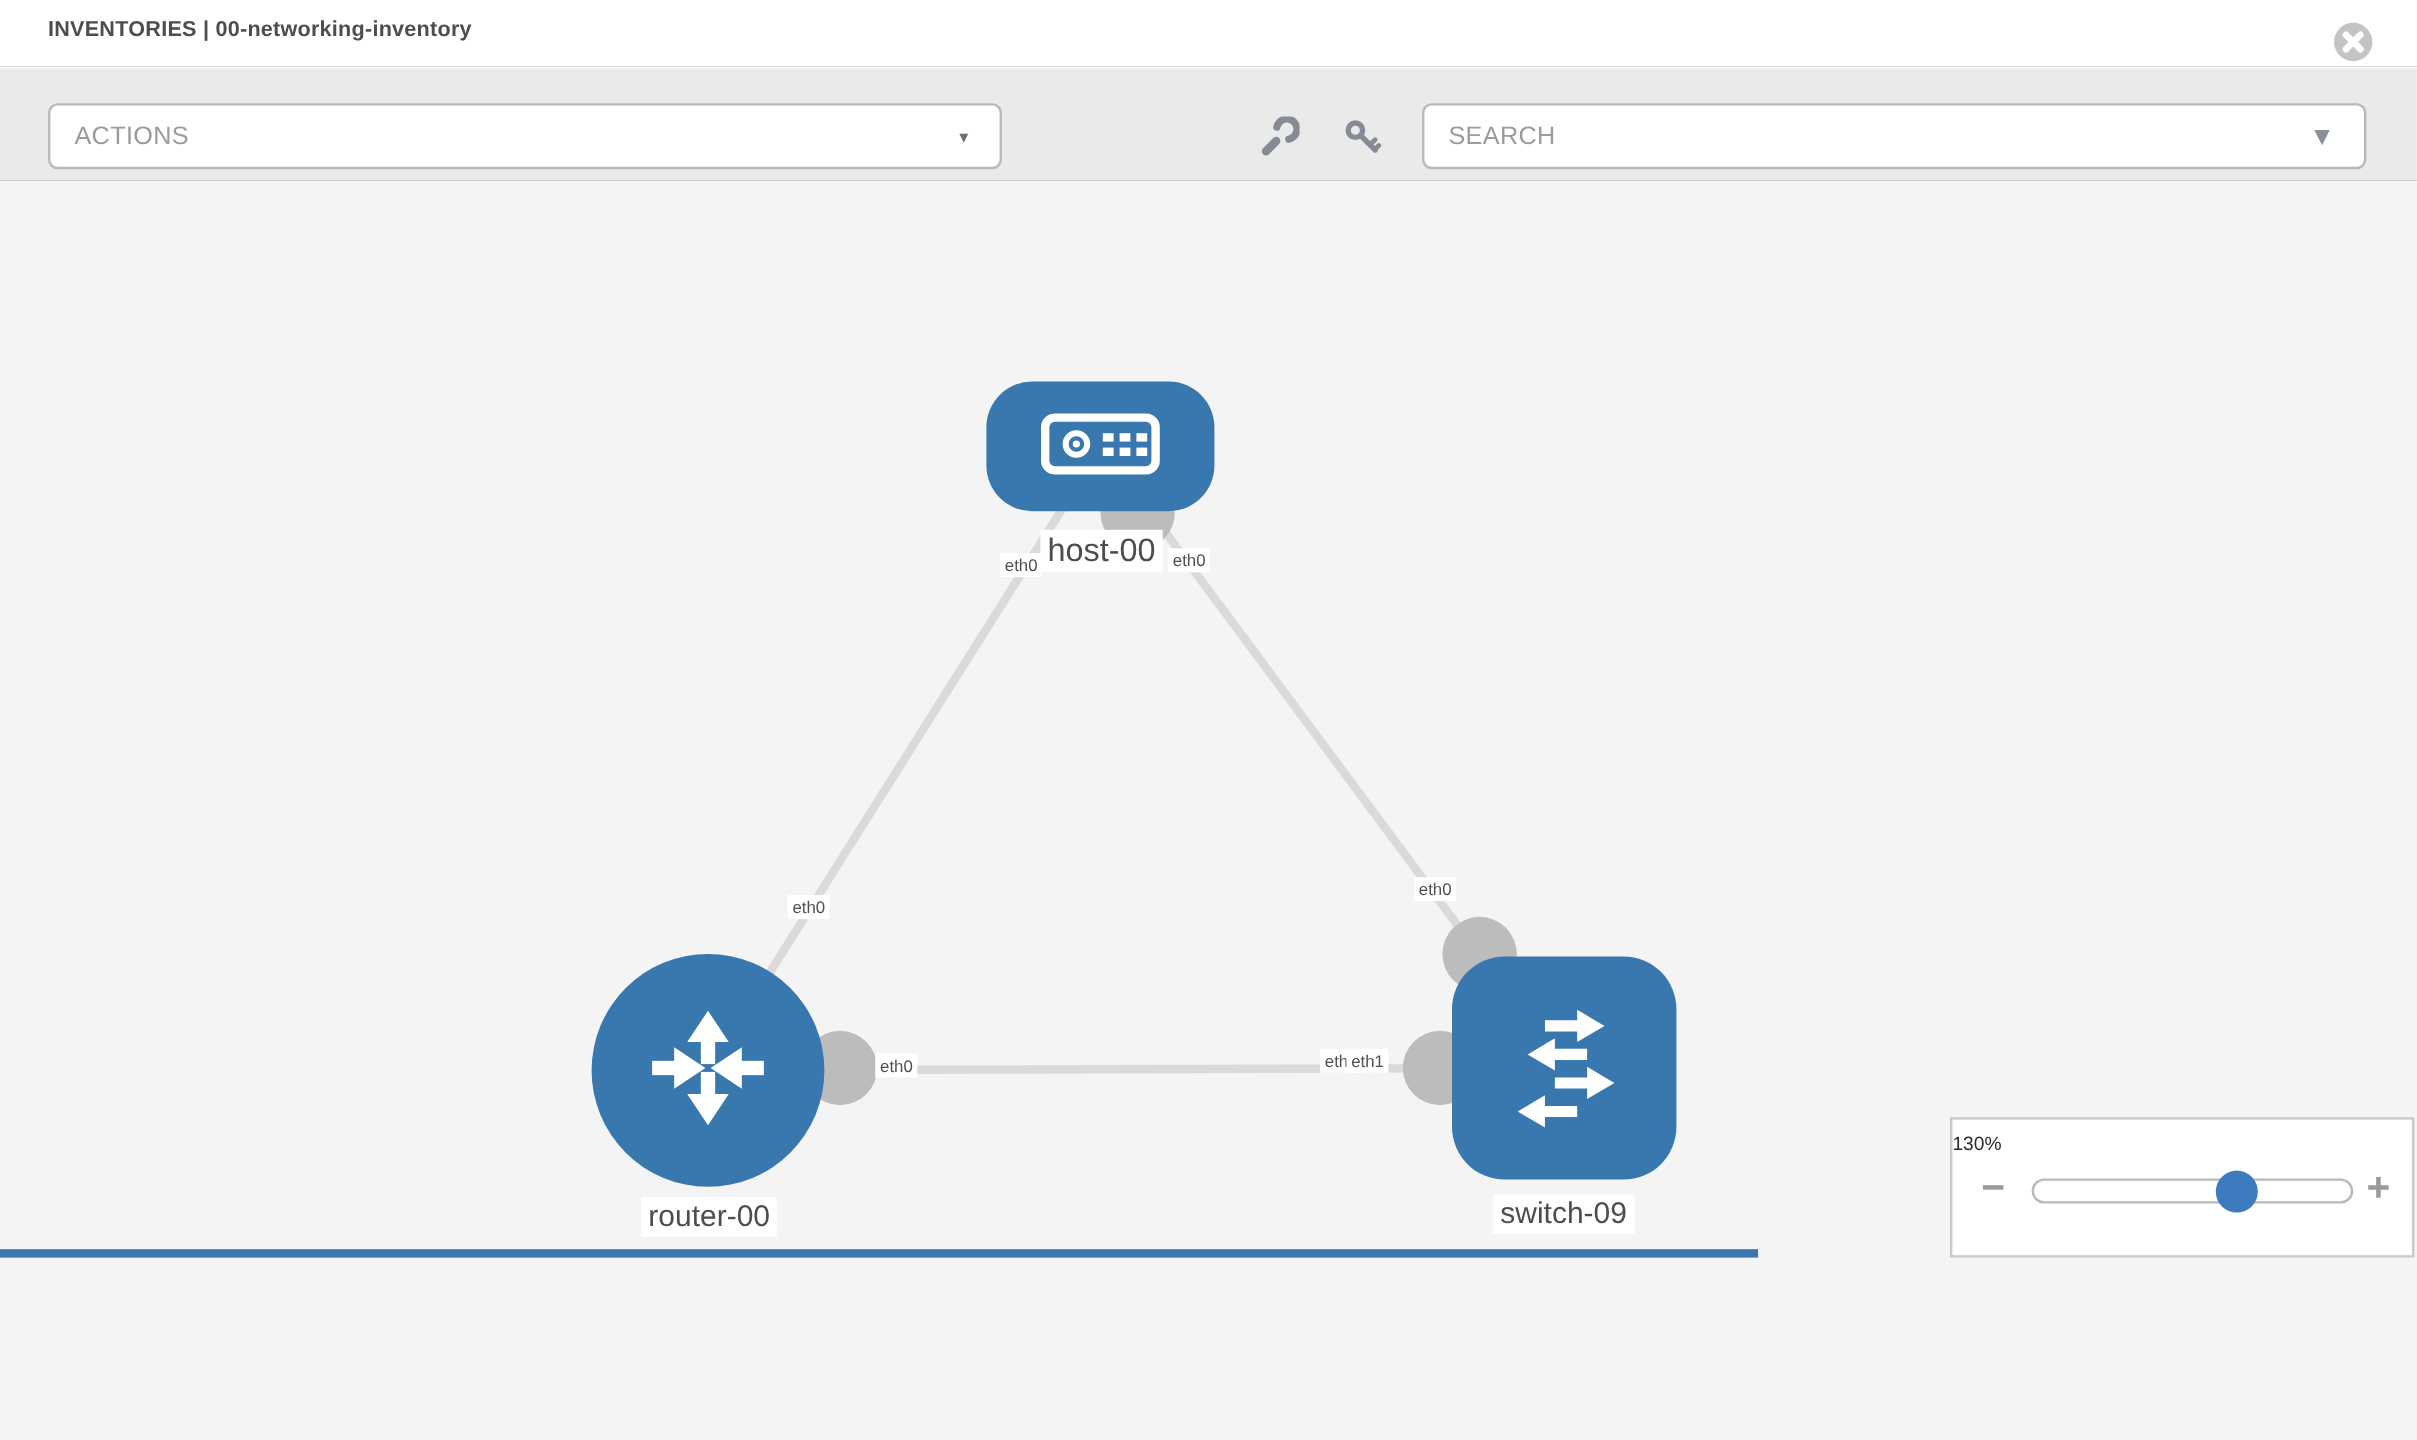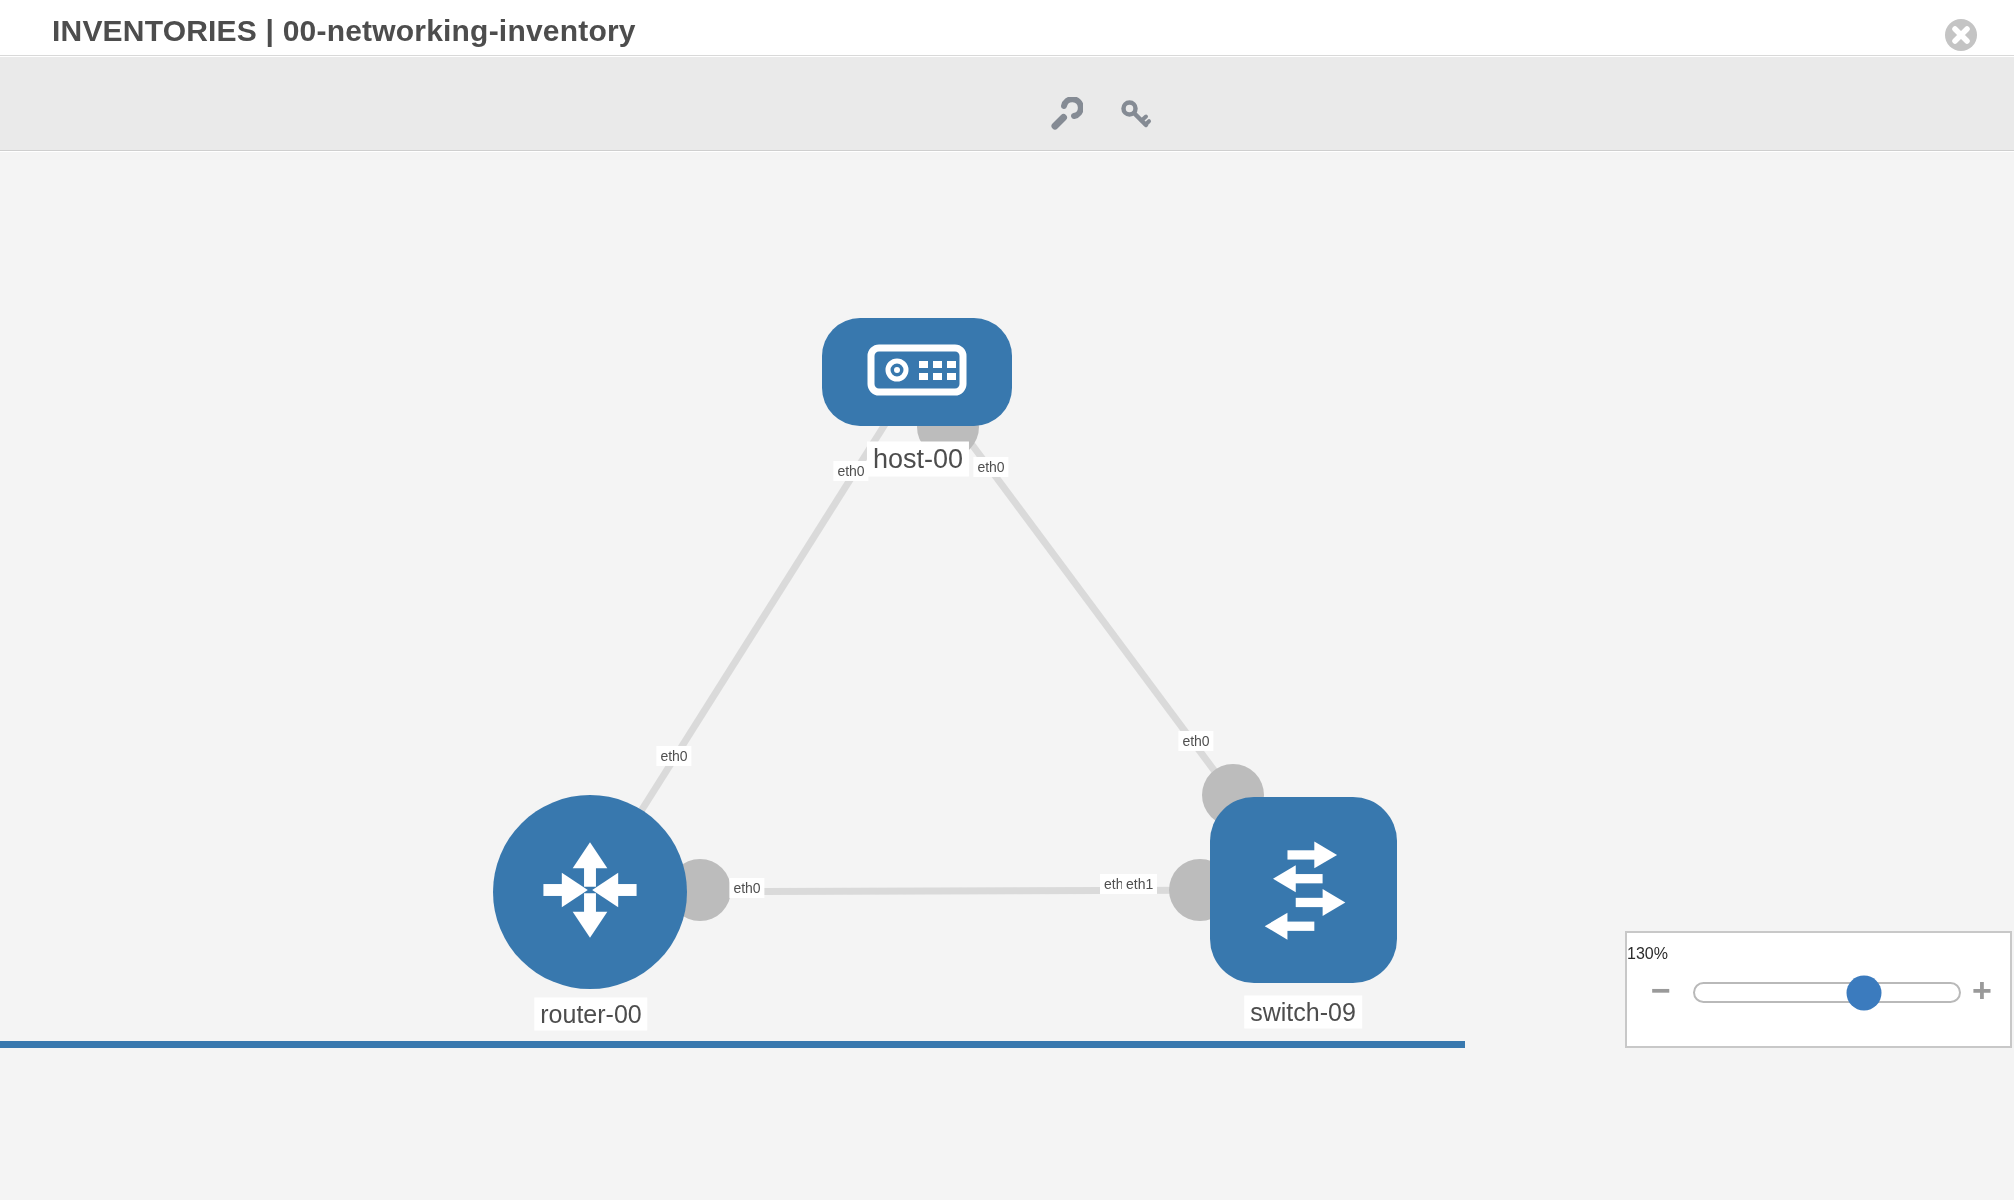--- a/index.html
+++ b/index.html
@@ -10,22 +10,22 @@
     position: relative;
     overflow: hidden;
   }
 
   
   .header {
     position: absolute; left: 0; top: 0; width: 2014px; height: 56px;
     background: #ffffff; border-bottom: 1px solid #d9d9d9;
   }
   .header-title {
-    position: absolute; left: 52px; top: 14px;
-    font-size: 30px; font-weight: 700; color: #4d4d4d; letter-spacing: .2px;
+    position: absolute; left: 40px; top: 14px;
+    font-size: 18px; font-weight: 700; color: #4d4d4d; letter-spacing: .2px;
   }
   .close-btn {
     position: absolute; left: 1943px; top: 17px; width: 36px; height: 36px;
     cursor: pointer; border: none; background: transparent;
   }
 
   
   .toolbar {
     position: absolute; left: 0; top: 57px; width: 2014px; height: 94px;
     background: #eaeaea; border-bottom: 1px solid #cfcfcf;
@@ -121,20 +121,28 @@
     <span>
       <svg width="36" height="36" viewBox="0 0 36 36">
         <circle cx="18" cy="18" r="16" fill="#c4c4c4"></circle>
         <path d="M12 12 L24 24 M24 12 L12 24" stroke="#ffffff" stroke-width="5.5" stroke-linecap="round"></path>
       </svg>
     </span>
   </button>
 </div>
 
 <div class="toolbar">
+  <div class="select-box select-actions">
+    <span class="select-placeholder">ACTIONS</span>
+    <span class="caret-small">▾</span>
+  </div>
+  <div class="select-box select-search">
+    <span class="select-placeholder">SEARCH</span>
+    <span class="caret-big">▼</span>
+  </div>
 </div>
 
 <button class="tool-icon tool-wrench">
   <span>
     <svg width="36" height="36" viewBox="0 0 36 36">
       <g fill="none" stroke="#858b94" stroke-linecap="round">
         <path d="M8 29 L16.5 20.5" stroke-width="7"></path>
         <path d="M17 9 A 8.5 8.5 0 1 1 27 19" stroke-width="6"></path>
       </g>
     </svg>

